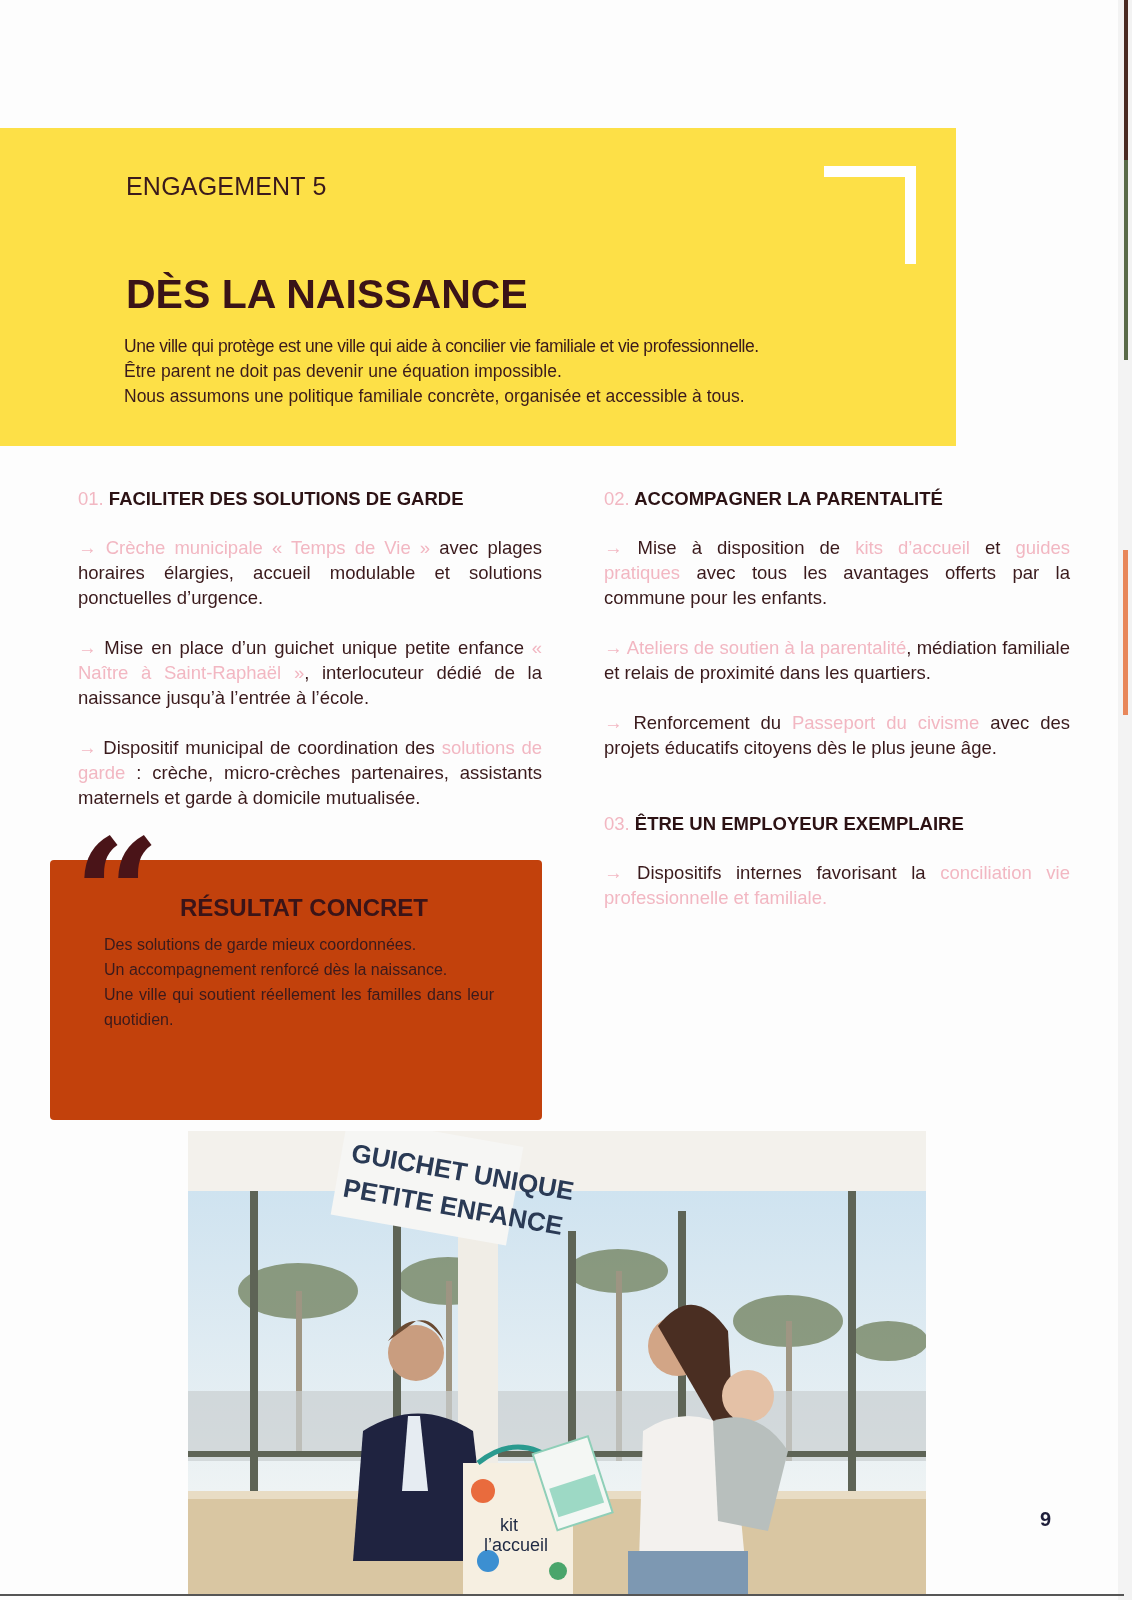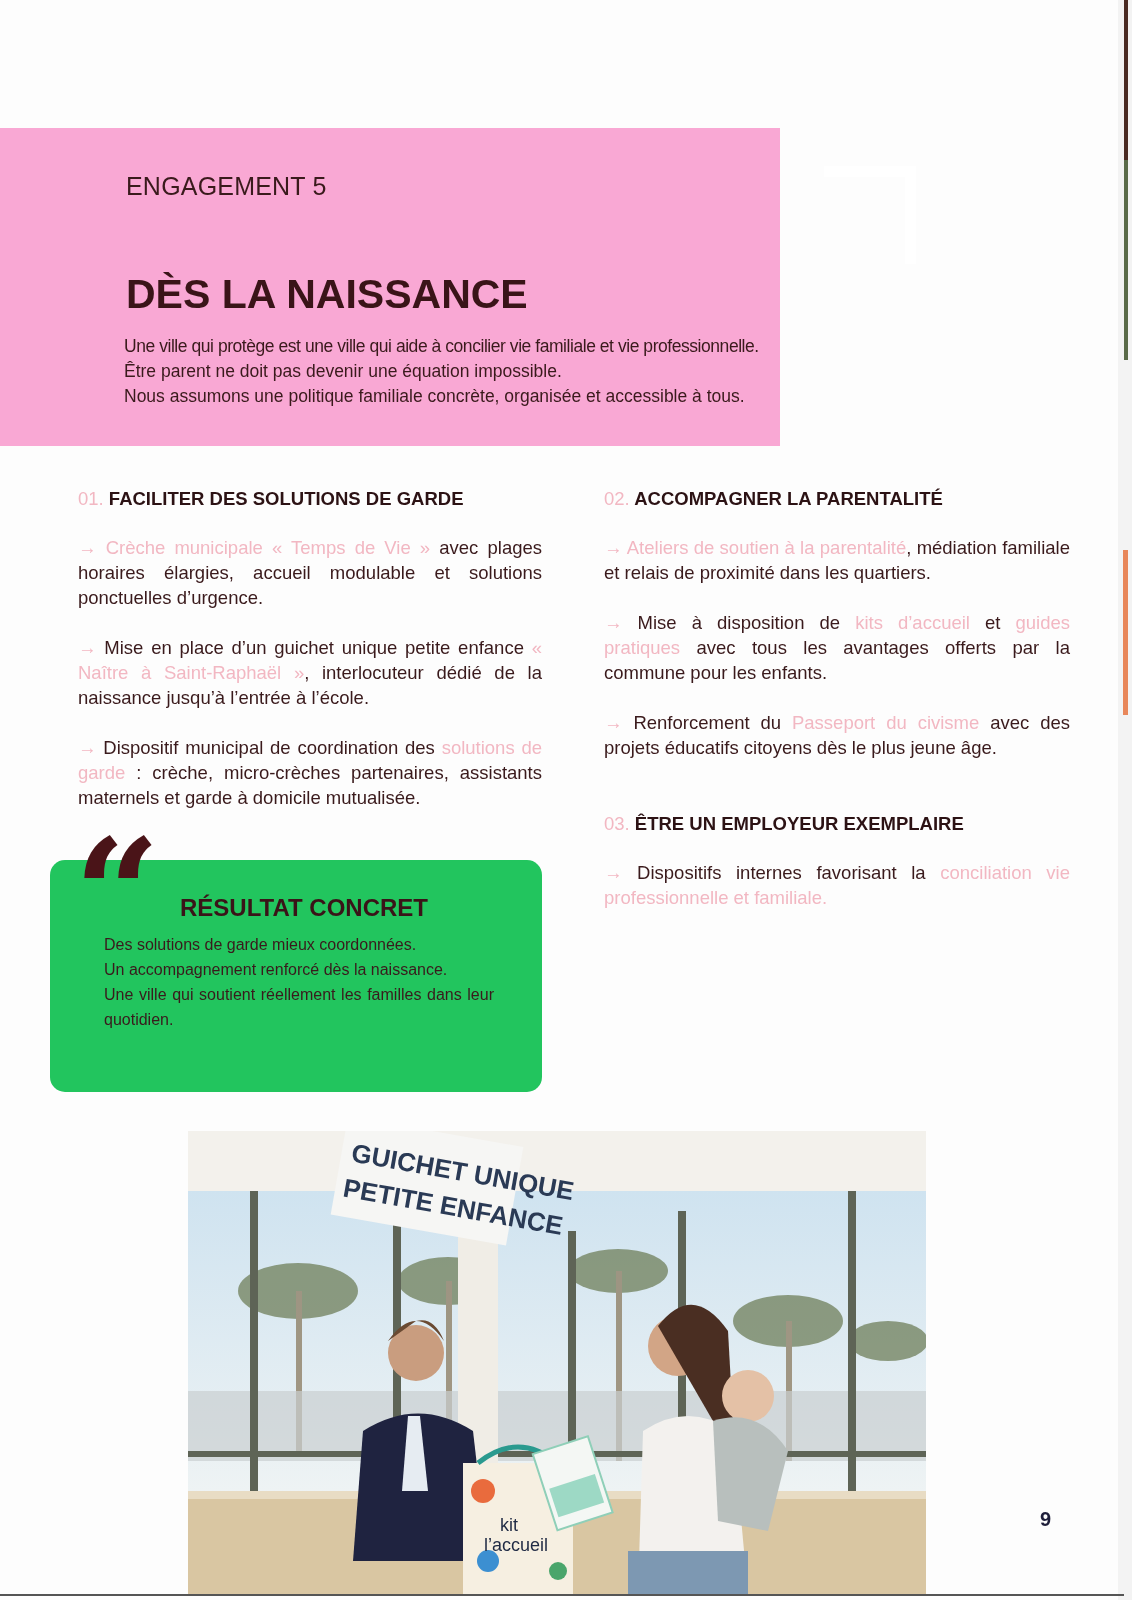--- a/index.html
+++ b/index.html
@@ -4,37 +4,37 @@
 <style>
   html, body { margin:0; padding:0; }
   body { width:1132px; height:1600px; background:#fdfdfd; position:relative; overflow:hidden;
          font-family:"Liberation Sans", sans-serif; color:#3a1a1c; }
   .edge-strip { position:absolute; right:0; top:0; width:14px; height:1600px; background:#f3f3f3; }
   .edge-bar-dark { position:absolute; right:4px; top:0; width:4px; height:160px; background:#4a2a22; }
   .edge-bar-green { position:absolute; right:4px; top:160px; width:4px; height:200px; background:#5a6a48; }
   .edge-bar-orange { position:absolute; right:4px; top:550px; width:5px; height:165px; background:#e8875a; }
   .bottom-line { position:absolute; left:0; right:8px; top:1594px; height:2px; background:#555; }
 
-  .hero { position:absolute; left:0; top:128px; width:780px; height:318px; background:#f9a8d4; }
+  .hero { position:absolute; left:0; top:128px; width:956px; height:318px; background:#fde047; }
   .hero .kicker { position:absolute; left:126px; top:44px; font-size:25px; letter-spacing:0.2px; color:#3a1a1c; }
   .hero .title { position:absolute; left:126px; top:82px; font-size:41px; font-weight:bold; line-height:56px; color:#3a1418; }
   .hero .intro { position:absolute; left:124px; top:206px; font-size:17.5px; line-height:25px; color:#3a1a1c; }
   .corner { position:absolute; left:824px; top:38px; width:92px; height:98px; border-top:11px solid #fff; border-right:11px solid #fff; box-sizing:border-box; }
 
   .col { position:absolute; font-size:18.5px; line-height:25px; color:#3a1a1c; }
   .col-left { left:78px; top:486px; width:464px; }
   .col-right { left:604px; top:486px; width:466px; }
   .sec-head { font-weight:bold; font-size:18.5px; margin:0 0 24px 0; color:#2c1214; }
   .sec-num { color:#f2b7c2; font-weight:normal; }
   .para { text-align:justify; margin:0 0 25px 0; }
   .hl { color:#f2b7c2; }
   .arrow { color:#f2b7c2; }
   .sec-gap { height:26px; }
 
-  .result { position:absolute; left:50px; top:860px; width:492px; height:232px; background:#22c55e; border-radius:15px; }
+  .result { position:absolute; left:50px; top:860px; width:492px; height:260px; background:#c2410c; border-radius:4px; }
   .quote { position:absolute; left:74px; top:818px; font-family:"DejaVu Serif", serif; font-size:150px; font-weight:bold; line-height:150px; color:#4a1418; }
   .result .rt { position:absolute; left:130px; top:34px; font-size:24px; font-weight:bold; color:#3a1418; }
   .result .rb { position:absolute; left:54px; top:72px; width:390px; font-size:16px; line-height:25px; text-align:justify; color:#3a1a1c; }
 
   .photo { position:absolute; left:188px; top:1131px; width:738px; height:463px; overflow:hidden; background:#dde3e6; }
   .page-num { position:absolute; left:1040px; top:1508px; font-size:20px; font-weight:bold; color:#1e1e3a; }
 </style>
 </head>
 <body>
 
@@ -76,25 +76,25 @@
   </p>
 </div>
 
 <div class="col col-right">
   <div class="sec-head">
     <span class="sec-num">02.</span>
     <span>ACCOMPAGNER LA PARENTALITÉ</span>
   </div>
   <p class="para">
     <span class="arrow">→</span>
-    <span class="hl">Ateliers de soutien à la parentalité</span><span>, médiation familiale et relais de proximité dans les quartiers.</span>
+    <span>Mise à disposition de </span><span class="hl">kits d’accueil</span><span> et </span><span class="hl">guides pratiques</span><span> avec tous les avantages offerts par la commune pour les enfants.</span>
   </p>
   <p class="para">
     <span class="arrow">→</span>
-    <span>Mise à disposition de </span><span class="hl">kits d’accueil</span><span> et </span><span class="hl">guides pratiques</span><span> avec tous les avantages offerts par la commune pour les enfants.</span>
+    <span class="hl">Ateliers de soutien à la parentalité</span><span>, médiation familiale et relais de proximité dans les quartiers.</span>
   </p>
   <p class="para">
     <span class="arrow">→</span>
     <span>Renforcement du </span><span class="hl">Passeport du civisme</span><span> avec des projets éducatifs citoyens dès le plus jeune âge.</span>
   </p>
   <div class="sec-gap"></div>
   <div class="sec-head">
     <span class="sec-num">03.</span>
     <span>ÊTRE UN EMPLOYEUR EXEMPLAIRE</span>
   </div>

